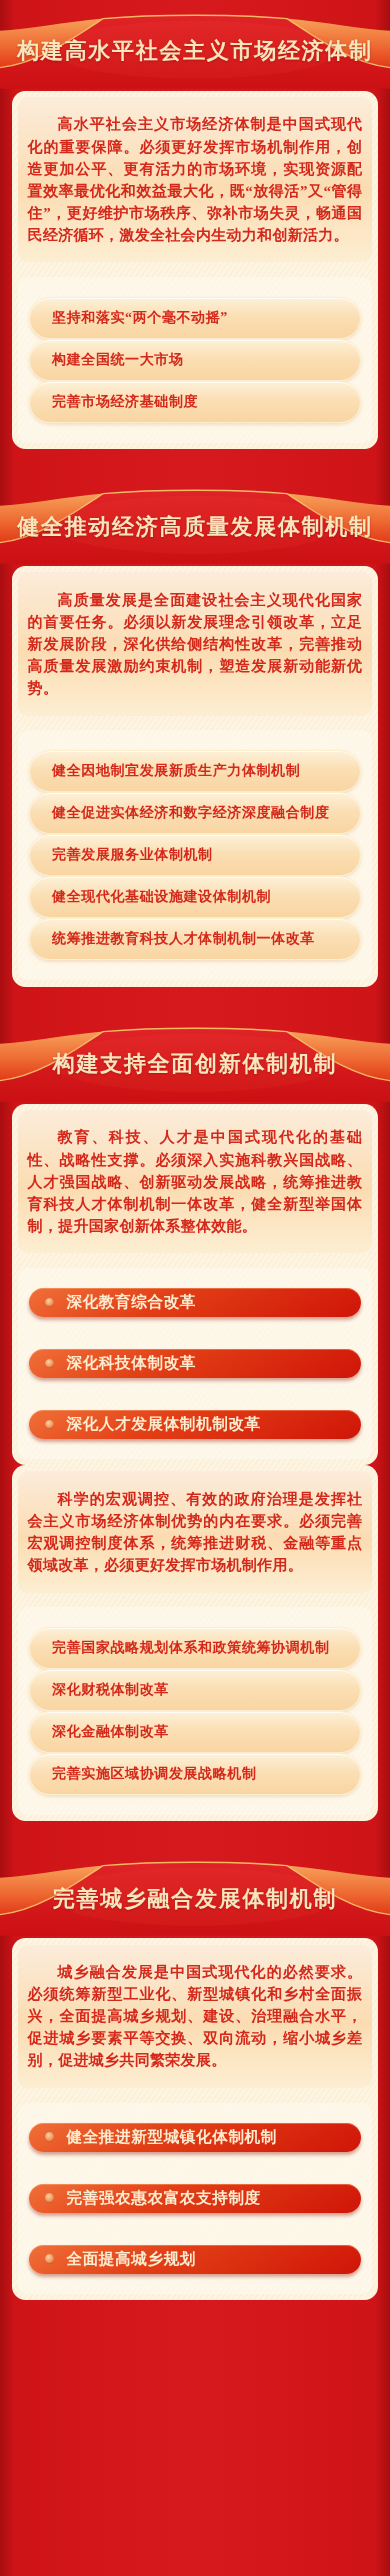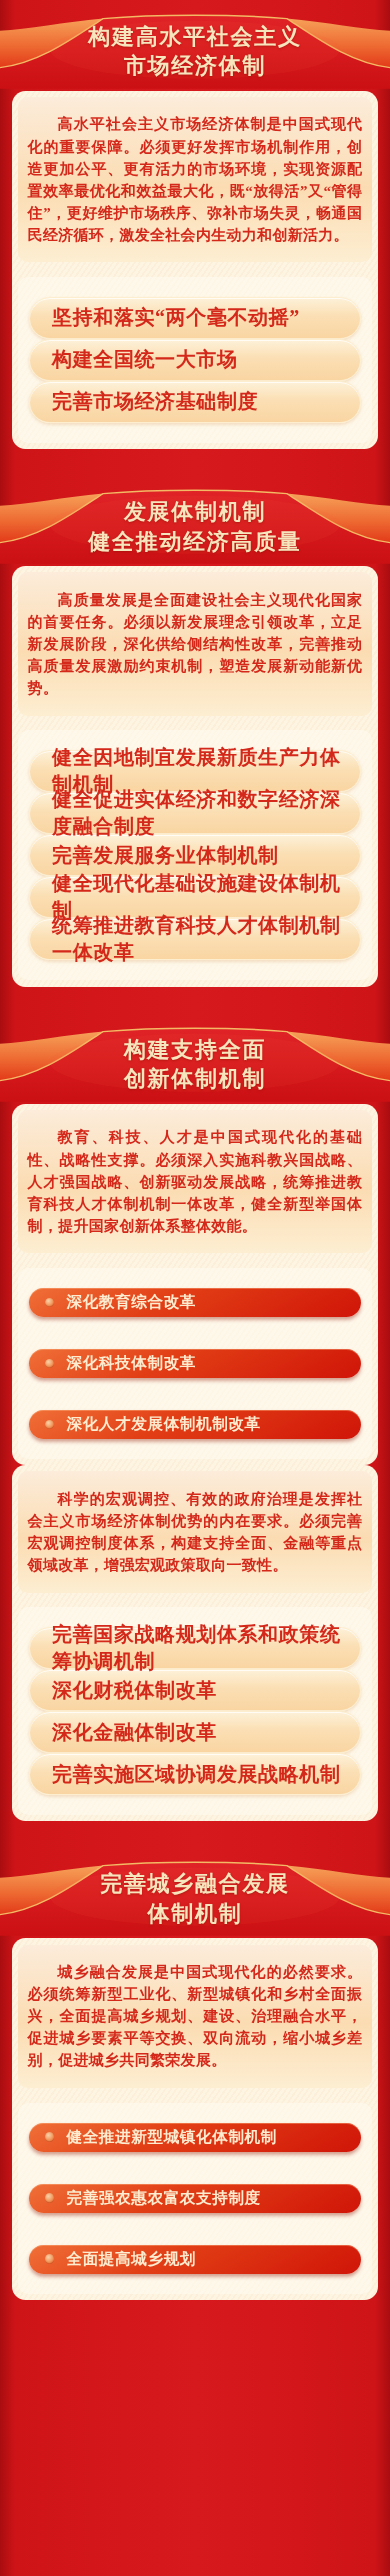--- a/index.html
+++ b/index.html
@@ -7,21 +7,21 @@
     width:390px;
     background:linear-gradient(90deg,#a90d10 0%,#cf1418 4%,#d6191c 50%,#cf1418 96%,#a90d10 100%);
     font-family:"Liberation Serif","DejaVu Serif",serif;
     padding-bottom:10px;
   }
   .banner{position:relative;width:390px;height:84px;margin:31px auto 2.2px;}
   .banner.first{margin-top:4.5px;}
   .banner svg.ribbon{position:absolute;left:0;top:0;width:390px;height:84px;display:block;}
   .banner-title{
     position:absolute;left:0;right:0;top:9px;bottom:0;
-    display:flex;flex-direction:column;justify-content:center;align-items:center;
+    display:flex;justify-content:center;align-items:center;
     color:#f7e6bd;font-size:22px;font-weight:700;line-height:1.34;letter-spacing:1.7px;
     text-shadow:0 1.1px 2.2px rgba(130,15,0,.45);
     font-family:Liberation Serif, serif;
   }
   .card{
     width:366px;margin:0 auto;box-sizing:border-box;
     background:
       repeating-linear-gradient(125deg, rgba(238,200,150,.10) 0 1.7px, rgba(255,255,255,0) 1.7px 4.5px),
       #fdf4e1;
     border-radius:13.4px;padding:6.1px;
@@ -37,21 +37,21 @@
     background:rgba(255,252,243,.55);
     padding:20px 11px;
   }
   .pill{display:flex;align-items:center;font-weight:700;box-sizing:border-box;}
   .pill + .pill{}
   .pill-light{
     height:42px;border-radius:21px;
     background:linear-gradient(180deg,#fdf1d9 0%,#fbdfb4 45%,#f9d5a2 100%);
     border:1.1px solid #fdeecf;
     box-shadow:0 1.7px 3.3px rgba(214,150,84,.28), inset 0 1.1px 0 rgba(255,255,255,.75);
-    color:#d4281b;font-size:20px;padding:0 13.4px 0 22px;letter-spacing:0.6px;
+    color:#d4281b;font-size:14px;padding:0 13.4px 0 22px;letter-spacing:0.6px;
   }
   .pill-red{
     height:29px;border-radius:15px;
     background:linear-gradient(150deg,#f07038 0%,#e23f16 40%,#d01508 100%);
     box-shadow:0 2.8px 3.9px rgba(145,20,0,.4), inset 0 1.1px 0.6px rgba(255,190,140,.4);
     color:#fdeccf;font-size:15.6px;padding:0 13.4px 0 15.6px;letter-spacing:0.6px;
   }
   .pill-red + .pill-red{margin-top:32px;}
   .dot{
     width:9.5px;height:9.5px;border-radius:50%;margin-right:12.3px;flex:0 0 auto;
@@ -110,22 +110,22 @@
     </div>
   </div>
 </section>
 
 <section>
   <div class="banner">
     <svg class="ribbon" viewBox="0 0 700 150">
         <use href="#ribbon-shape"></use>
       </svg>
     <div class="banner-title">
+      <div>健全推动经济高质量</div>
       <div>发展体制机制</div>
-      <div>健全推动经济高质量</div>
     </div>
   </div>
   <div class="card">
     <p class="para">高质量发展是全面建设社会主义现代化国家的首要任务。必须以新发展理念引领改革，立足新发展阶段，深化供给侧结构性改革，完善推动高质量发展激励约束机制，塑造发展新动能新优势。</p>
     <div class="panel">
       <div class="pill pill-light">
           <span class="pill-text">健全因地制宜发展新质生产力体制机制</span>
         </div>
       <div class="pill pill-light">
           <span class="pill-text">健全促进实体经济和数字经济深度融合制度</span>
@@ -167,21 +167,21 @@
       <div class="pill pill-red">
           <span class="dot"></span>
           <span class="pill-text">深化人才发展体制机制改革</span>
         </div>
     </div>
   </div>
 </section>
 
 <section>
   <div class="card">
-    <p class="para">科学的宏观调控、有效的政府治理是发挥社会主义市场经济体制优势的内在要求。必须完善宏观调控制度体系，构建支持全面、金融等重点领域改革，增强宏观政策取向一致性。</p>
+    <p class="para">科学的宏观调控、有效的政府治理是发挥社会主义市场经济体制优势的内在要求。必须完善宏观调控制度体系，统筹推进财税、金融等重点领域改革，必须更好发挥市场机制作用。</p>
     <div class="panel">
       <div class="pill pill-light">
           <span class="pill-text">完善国家战略规划体系和政策统筹协调机制</span>
         </div>
       <div class="pill pill-light">
           <span class="pill-text">深化财税体制改革</span>
         </div>
       <div class="pill pill-light">
           <span class="pill-text">深化金融体制改革</span>
         </div>

